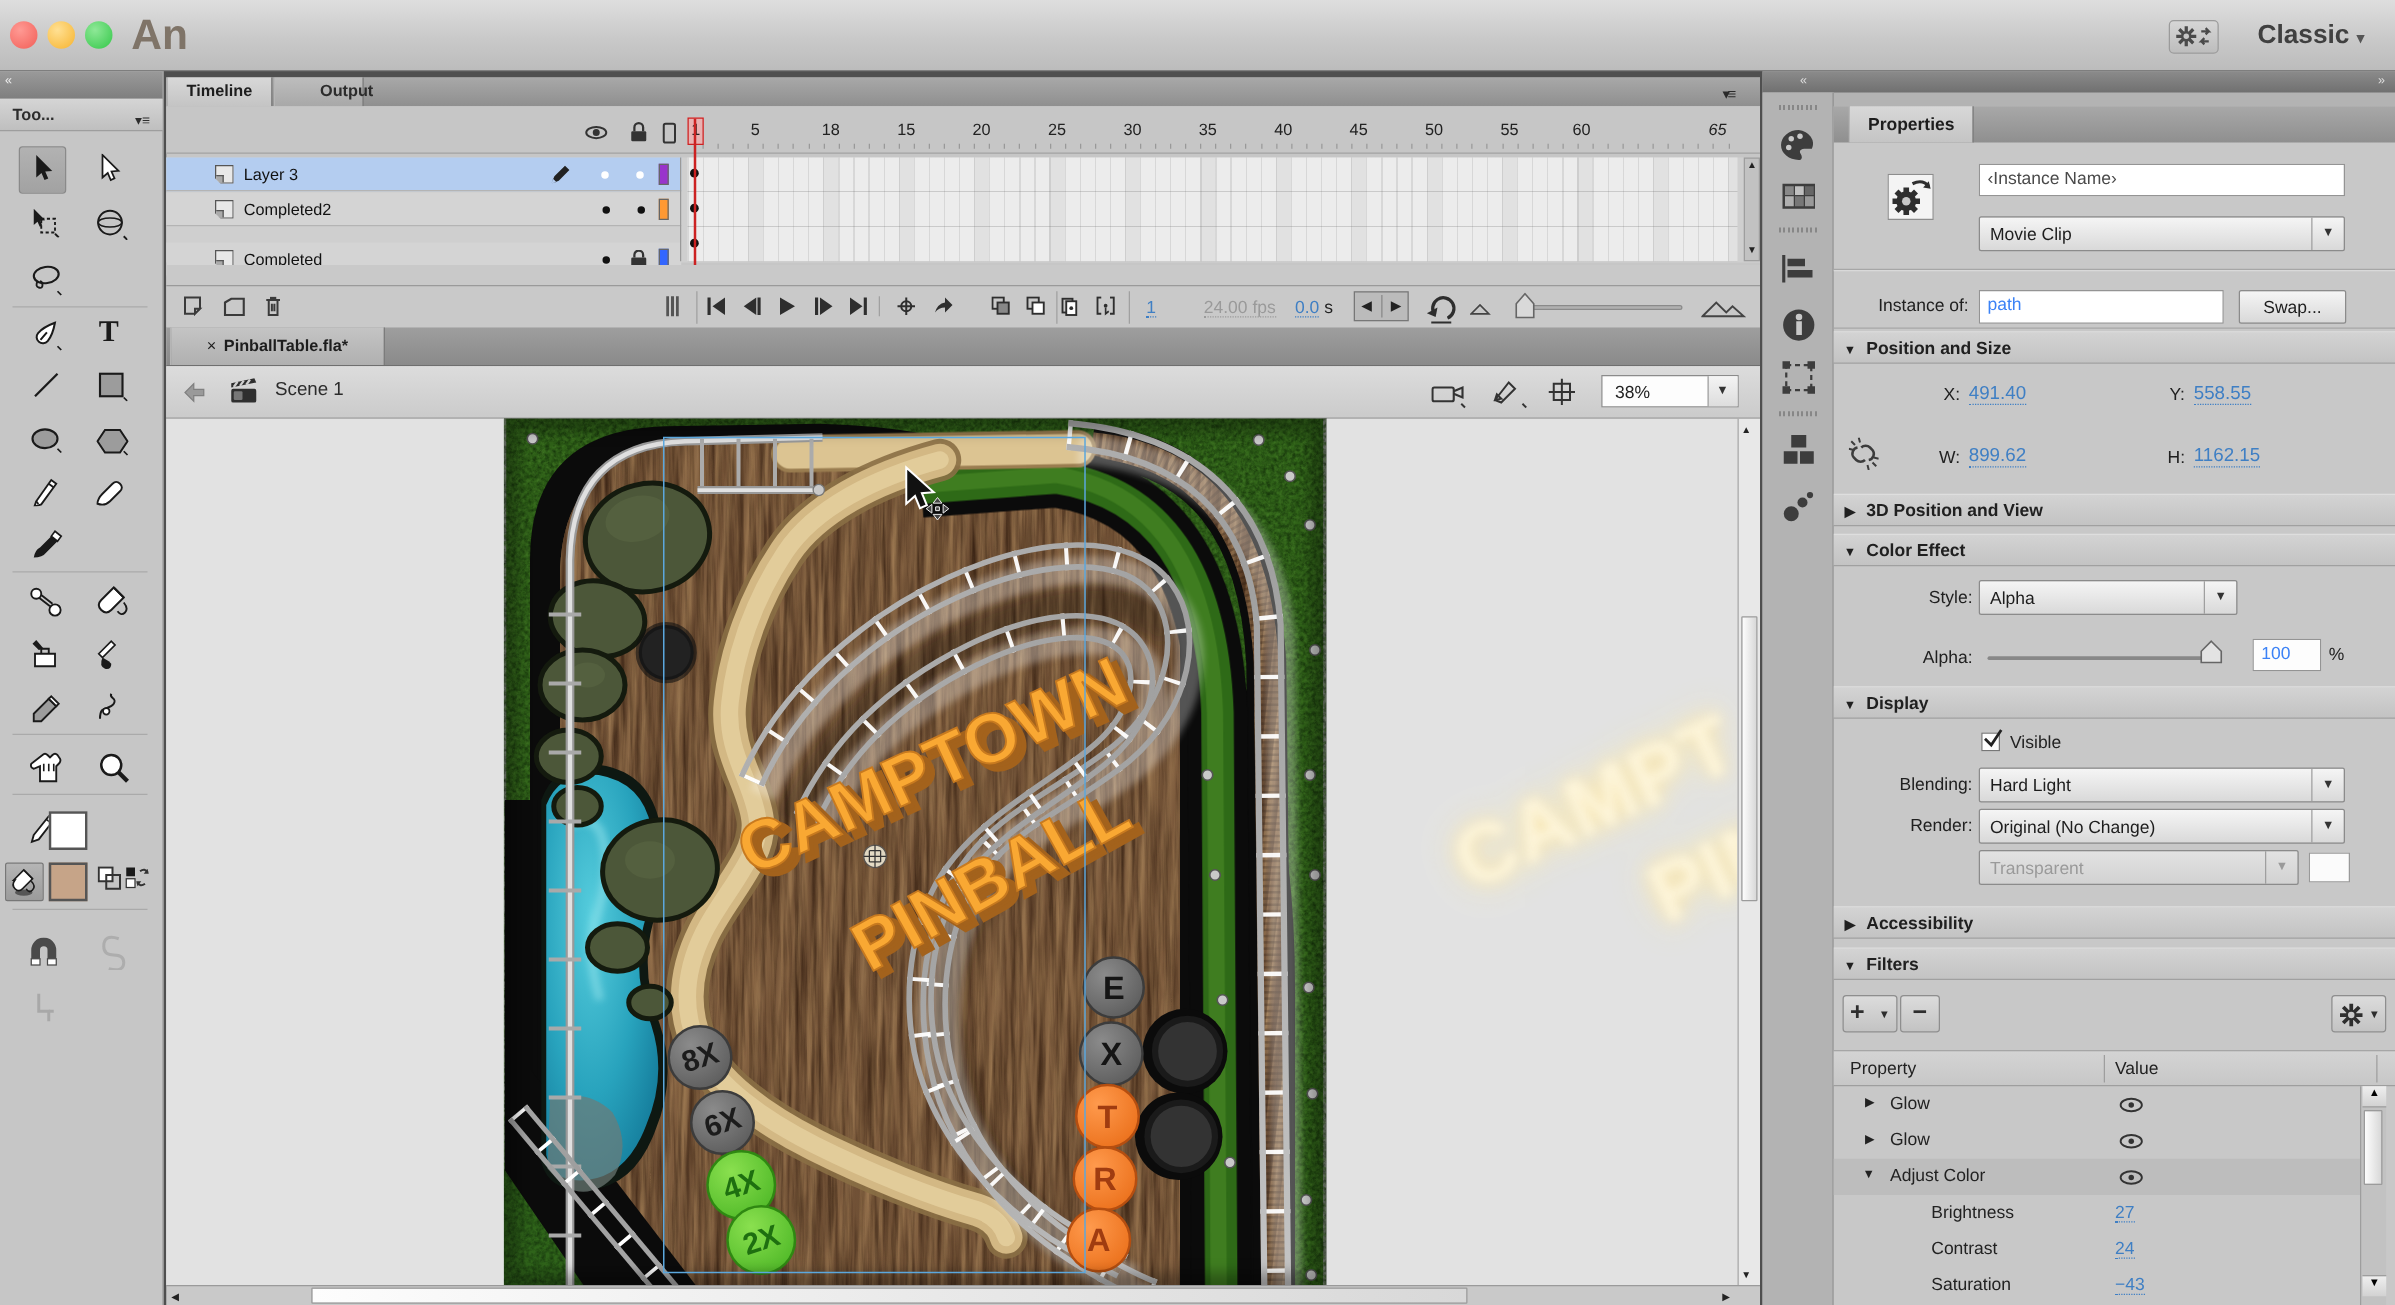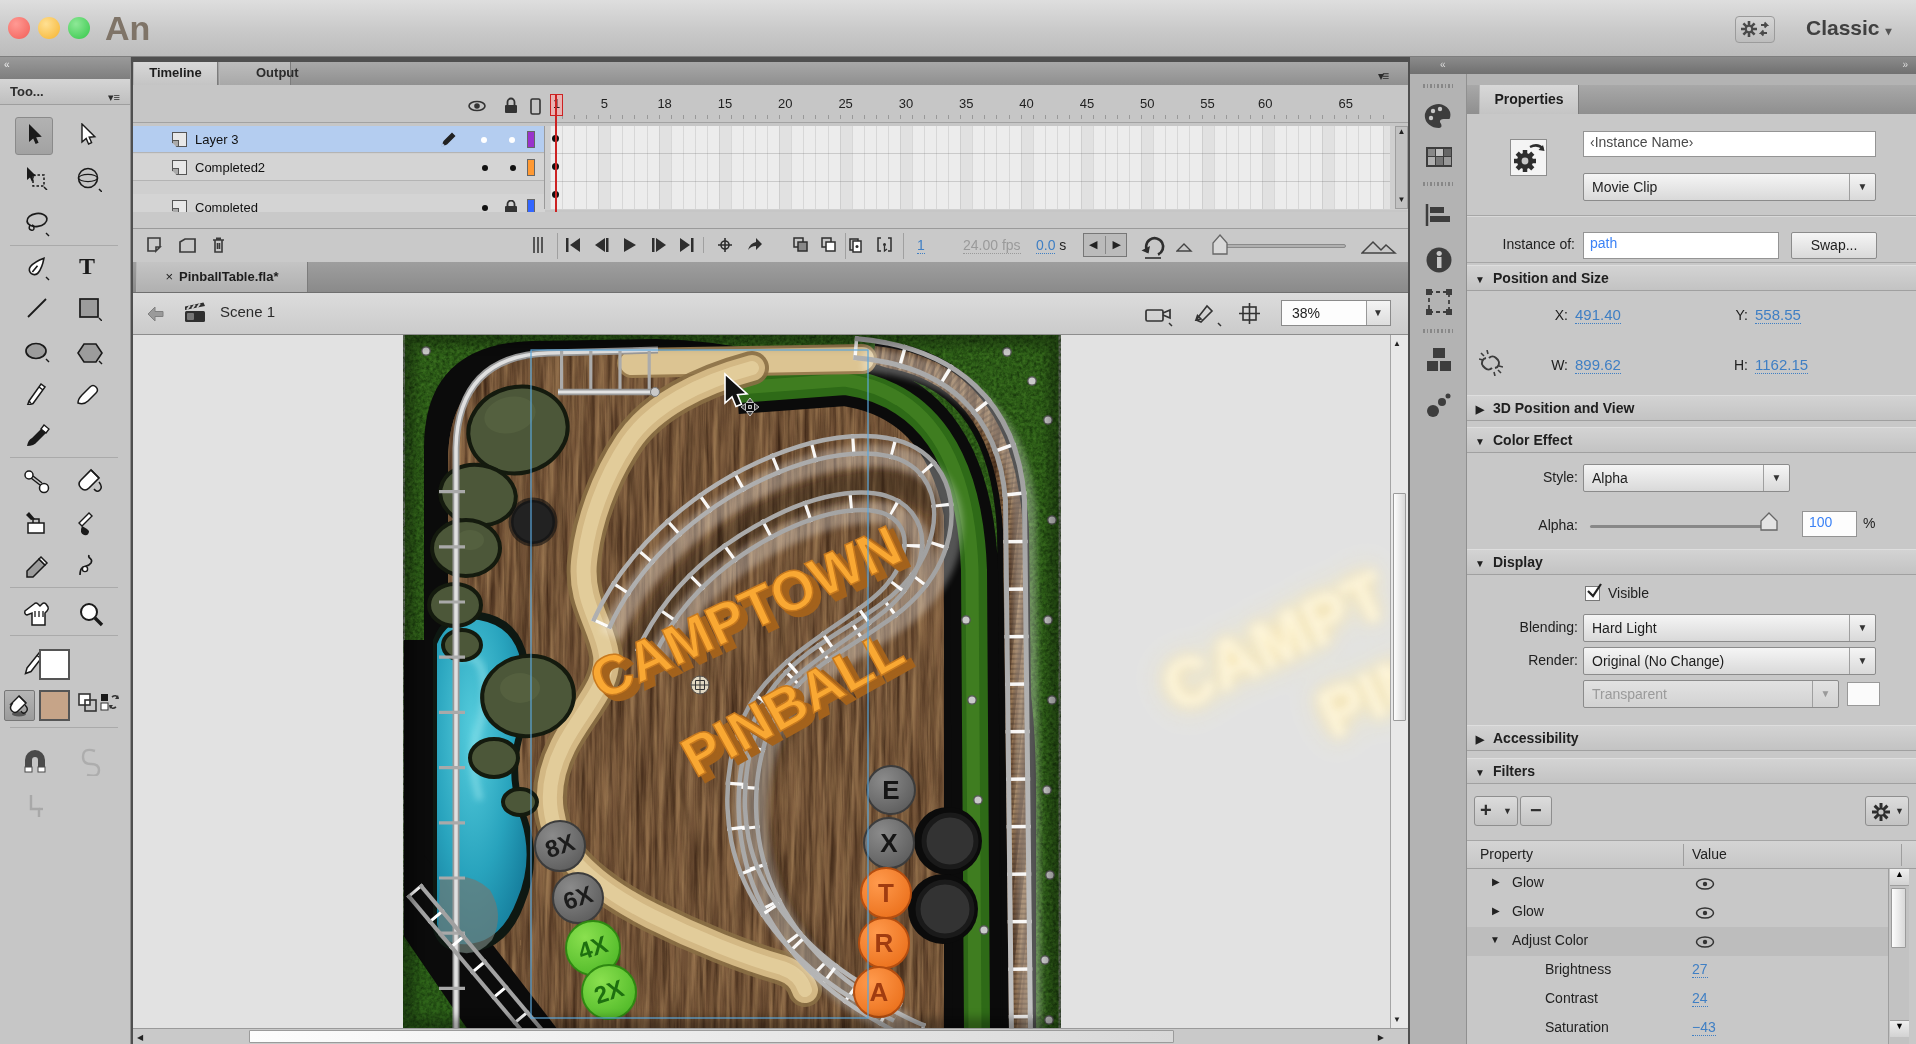--- a/index.html
+++ b/index.html
@@ -292,21 +292,21 @@
         <span class="rnum" style="left: 169.957px; width: 20px; text-align: center;">15</span>
         <span class="rnum" style="left: 230.287px; width: 20px; text-align: center;">20</span>
         <span class="rnum" style="left: 290.617px; width: 20px; text-align: center;">25</span>
         <span class="rnum" style="left: 350.947px; width: 20px; text-align: center;">30</span>
         <span class="rnum" style="left: 411.277px; width: 20px; text-align: center;">35</span>
         <span class="rnum" style="left: 471.607px; width: 20px; text-align: center;">40</span>
         <span class="rnum" style="left: 531.937px; width: 20px; text-align: center;">45</span>
         <span class="rnum" style="left: 592.267px; width: 20px; text-align: center;">50</span>
         <span class="rnum" style="left: 652.597px; width: 20px; text-align: center;">55</span>
         <span class="rnum" style="left: 712.927px; width: 20px; ">60</span>
-        <span class="rnum" style="left: 788px; width: 20px; text-align: right;">65</span>
+        <span class="rnum" style="left: 819px; width: 20px; text-align: center; font-style: italic;">65</span>
         <span class="rtick" style="left: 17.066px;"></span>
         <span class="rtick" style="left: 29.132px;"></span>
         <span class="rtick" style="left: 41.198px;"></span>
         <span class="rtick" style="left: 53.264px;"></span>
         <span class="rtick" style="left: 65.33px;"></span>
         <span class="rtick" style="left: 77.396px;"></span>
         <span class="rtick" style="left: 89.462px;"></span>
         <span class="rtick" style="left: 101.528px;"></span>
         <span class="rtick" style="left: 113.594px;"></span>
         <span class="rtick" style="left: 125.66px;"></span>

